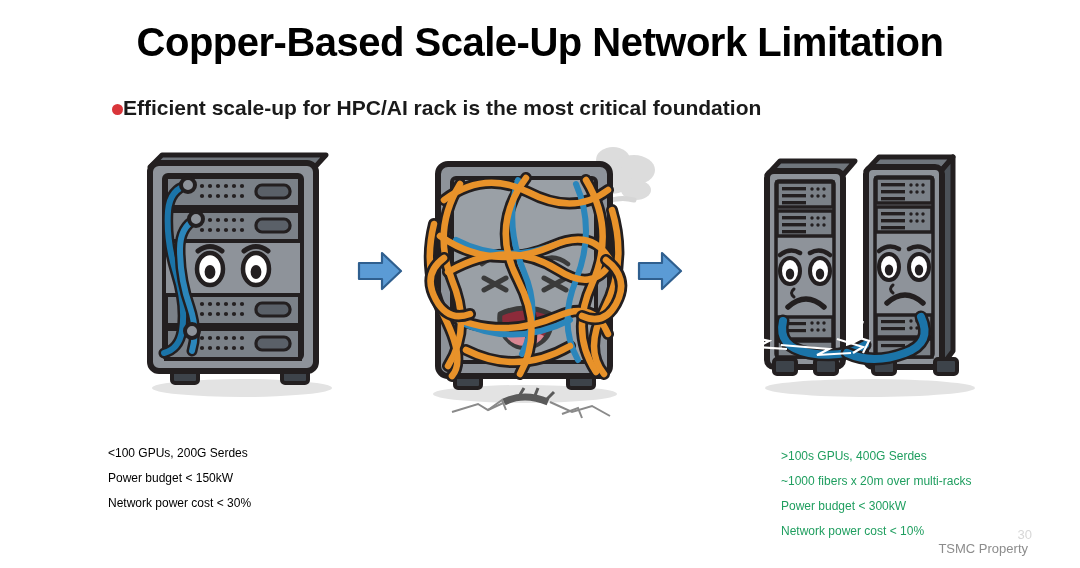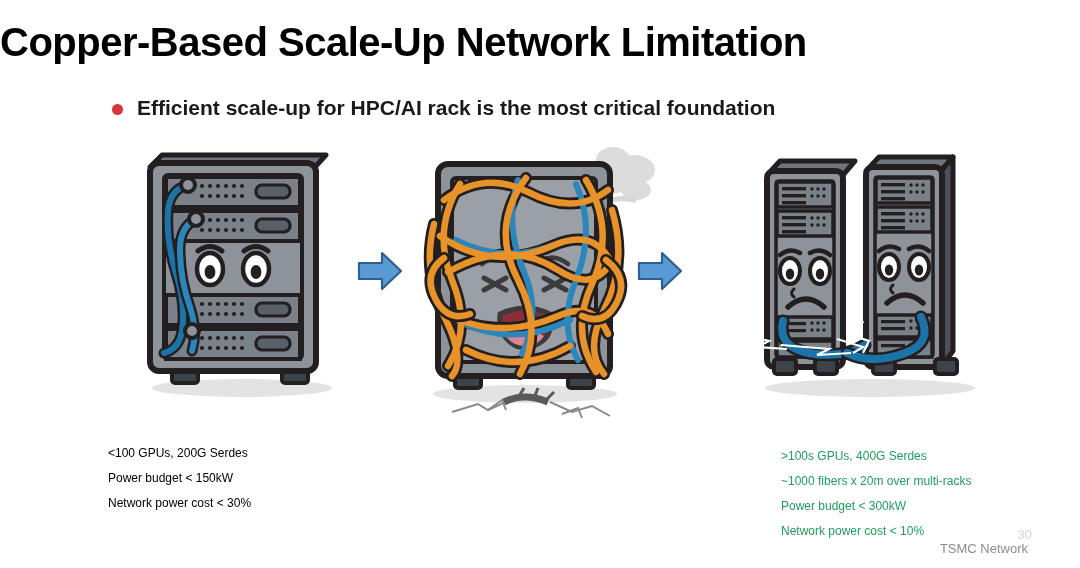--- a/index.html
+++ b/index.html
@@ -8,32 +8,32 @@
     background:#ffffff;
     font-family:"Liberation Sans", sans-serif;
     overflow:hidden;
     position:relative;
   }
   .slide{position:relative;width:1080px;height:568px;}
 
   
   .title{
     position:absolute;left:0;top:20px;width:1080px;
-    text-align:left;
+    text-align:center;
     font-size:40px;
     font-weight:bold;
     letter-spacing:-0.5px;
     color:#000000;
     font-family:"Liberation Sans", sans-serif;
   }
 
   
   .bullet-row{
     position:absolute;left:112px;top:96px;
-    display:flex;align-items:center;gap:14px;
+    display:flex;align-items:center;gap:0;
   }
   .bullet-dot{
     width:11px;height:11px;border-radius:50%;
     background:#d9353a;flex:none;
     margin-top:2px;
   }
   .bullet-text{
     font-size:21px;font-weight:bold;color:#1a1a1a;
     white-space:nowrap;
   }
@@ -458,15 +458,15 @@
 
 
   <div class="caption cap-green" style="left:749px;top:444px;margin-left:32px;">
     <div>&gt;100s GPUs, 400G Serdes</div>
     <div>~1000 fibers x 20m over multi-racks</div>
     <div>Power budget &lt; 300kW</div>
     <div>Network power cost &lt; 10%</div>
   </div>
 
   <div class="page-num">30</div>
-  <div class="footer">TSMC Network</div>
+  <div class="footer">TSMC Property</div>
 
 </div>
 
 </body></html>

